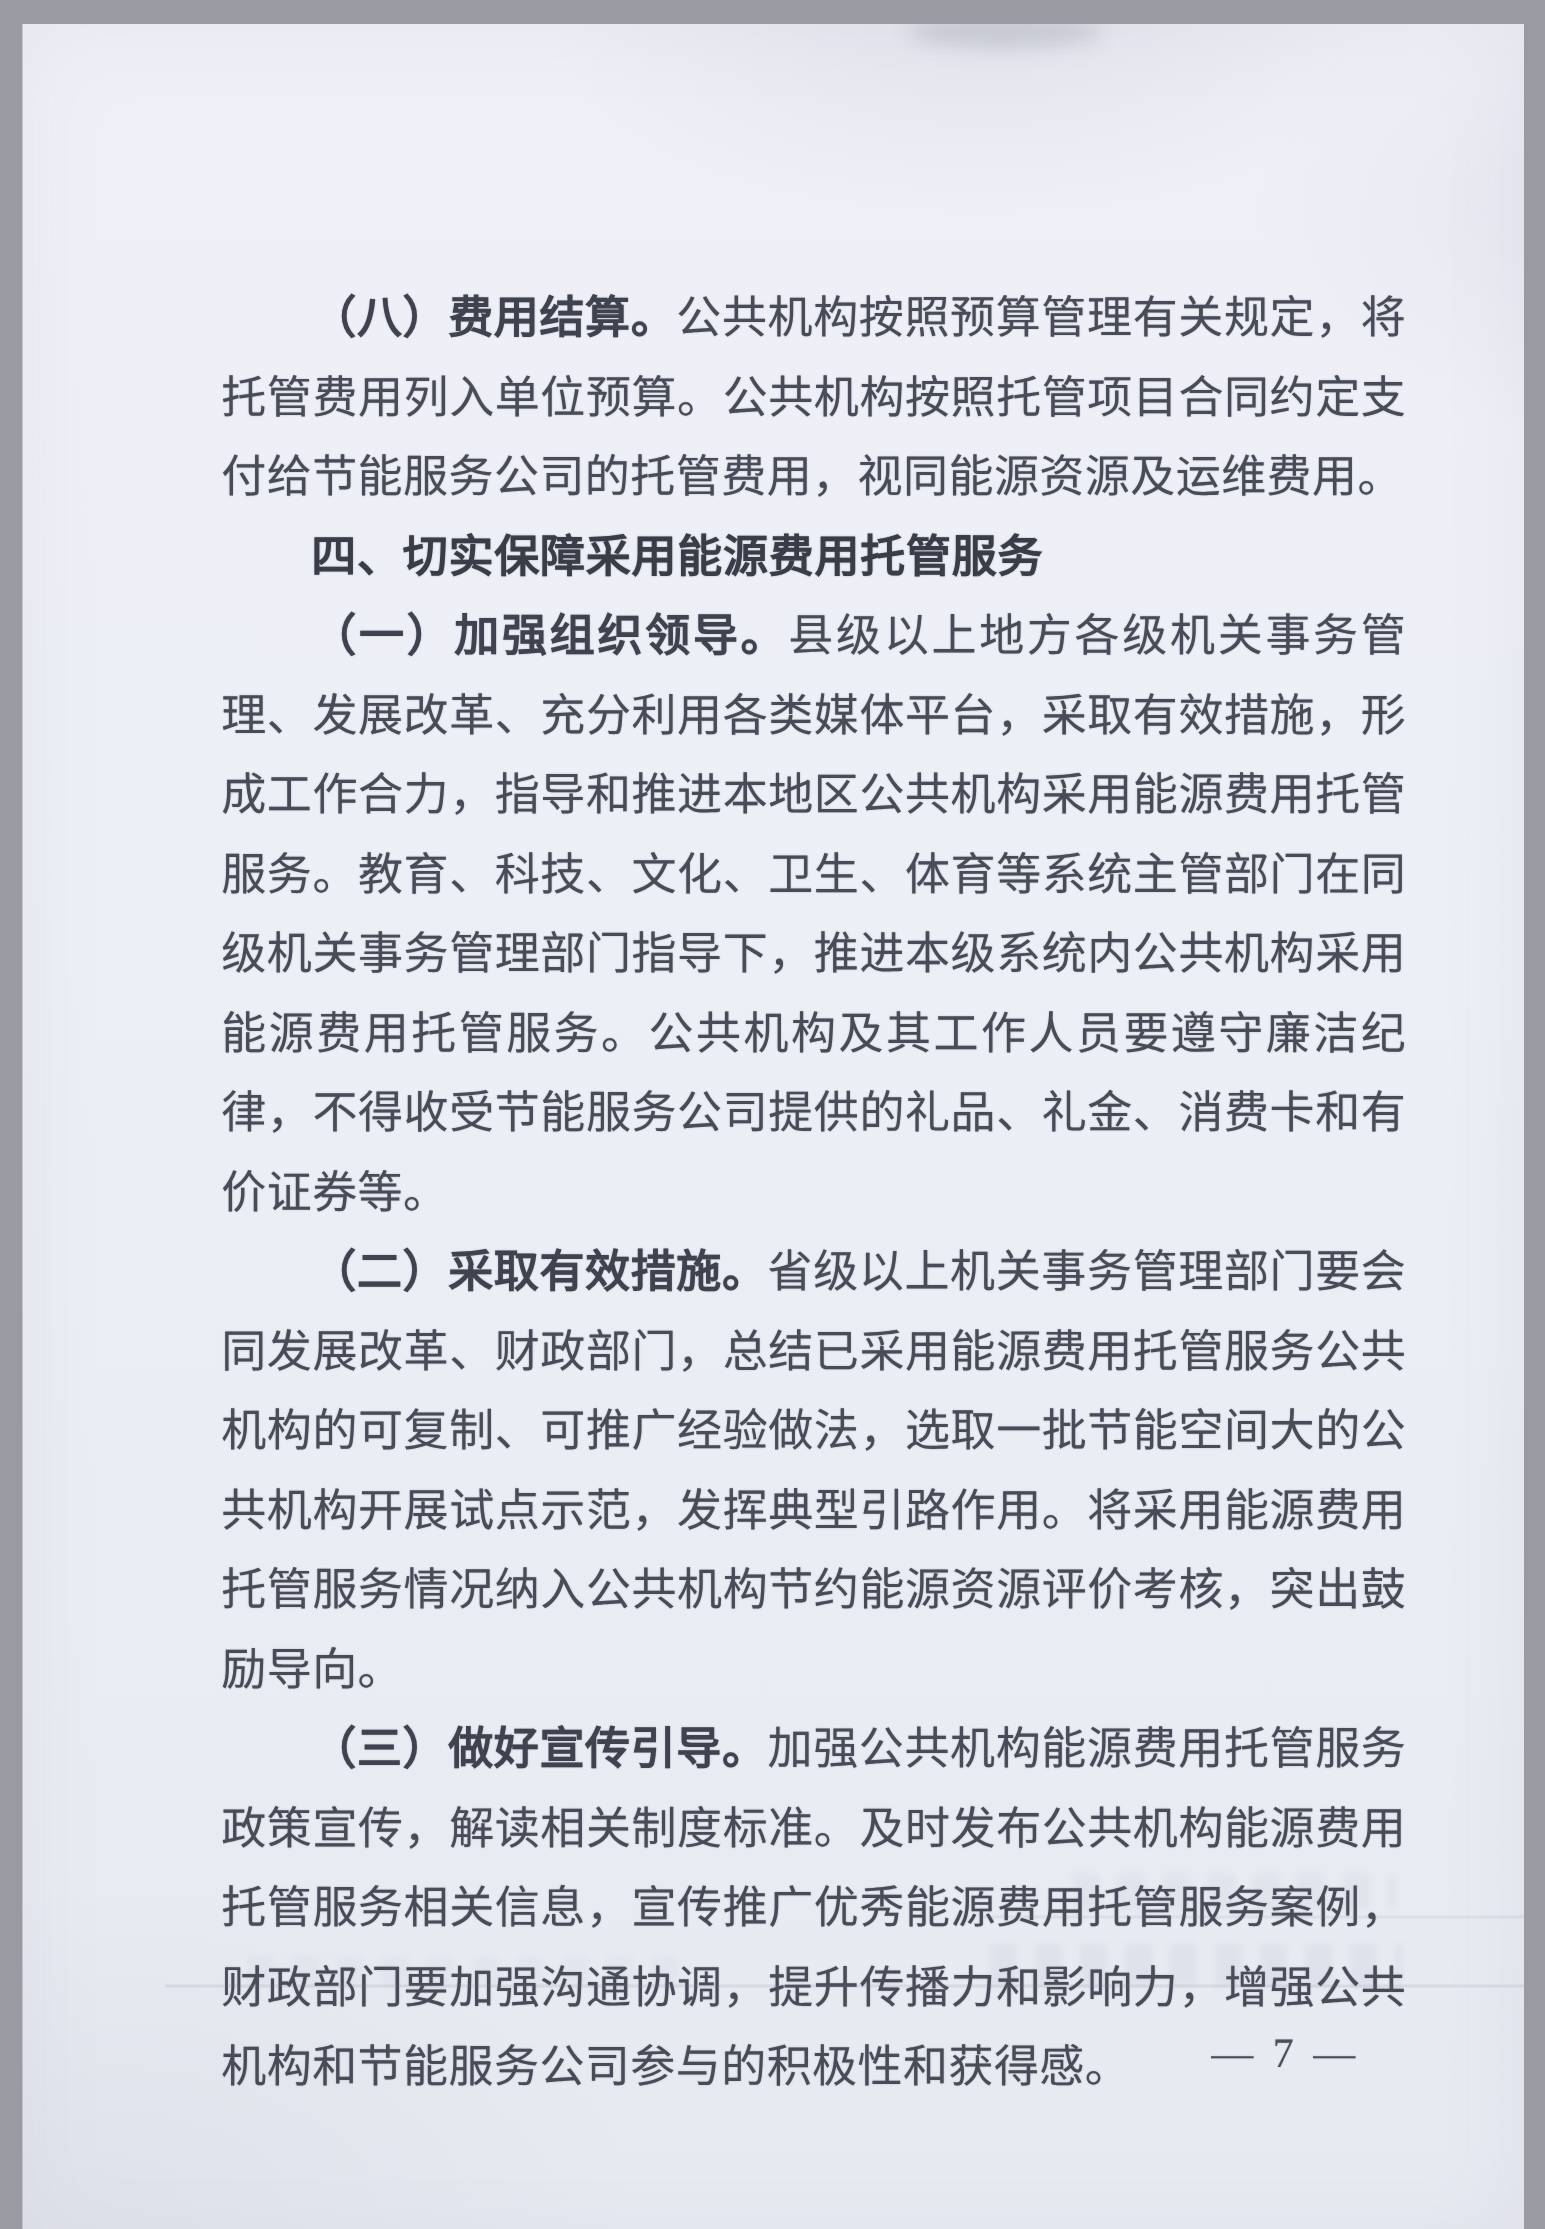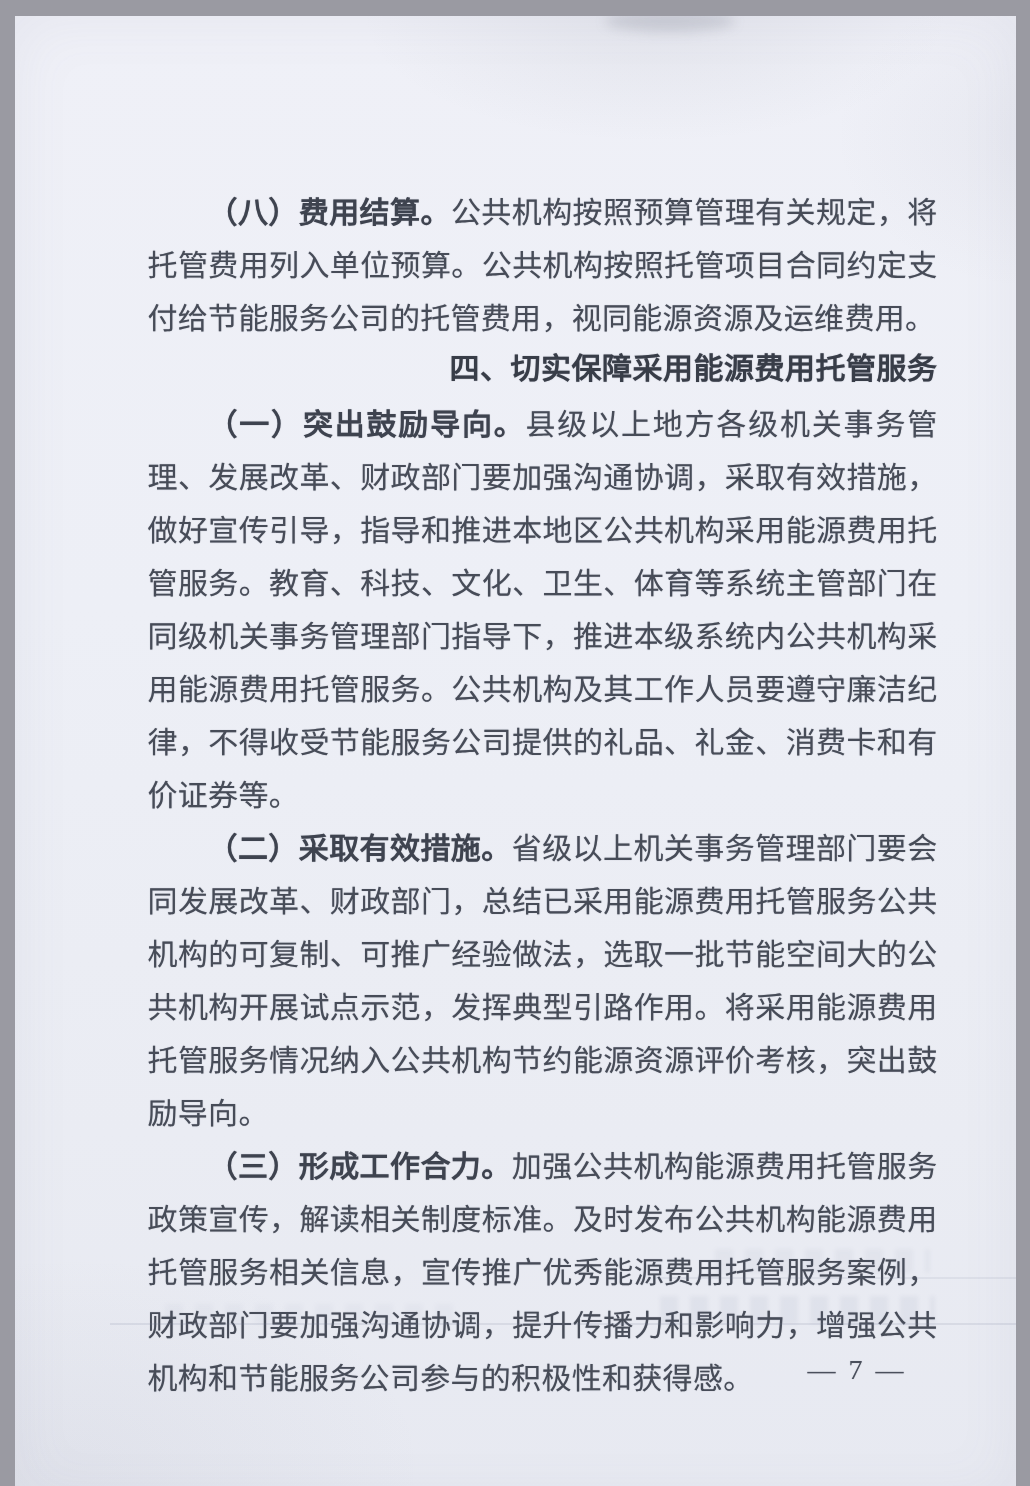--- a/index.html
+++ b/index.html
@@ -40,23 +40,23 @@
   p.para .lead {
     font-weight: 700;
     color: #3e434f;
   }
   p.heading {
     margin: 0;
     font-size: 30px;
     line-height: 53px;
     letter-spacing: 0.5px;
     text-indent: 2em;
-    text-align: right;
+    text-align: left;
     font-weight: 700;
-    font-family: Liberation Mono, monospace;
+    font-family: Liberation Serif, serif;
     color: #383d48;
     text-shadow: 0 0 1px rgba(55,60,75,0.5);
   }
   .page-number {
     position: absolute;
     left: 793px;
     top: 1338px;
     font-size: 28px;
     letter-spacing: 3px;
     color: #4a4f5c;
@@ -100,25 +100,25 @@
 <div class="doc-page">
 
   <div class="smudge-top"></div>
 
   <div class="content">
 
     <p class="para"><span class="lead">（八）费用结算。</span><span>公共机构按照预算管理有关规定，将托管费用列入单位预算。公共机构按照托管项目合同约定支付给节能服务公司的托管费用，视同能源资源及运维费用。</span></p>
 
     <p class="heading"><span>四、切实保障采用能源费用托管服务</span></p>
 
-    <p class="para"><span class="lead">（一）突出鼓励导向。</span><span>县级以上地方各级机关事务管理、发展改革、财政部门要加强沟通协调，采取有效措施，做好宣传引导，指导和推进本地区公共机构采用能源费用托管服务。教育、科技、文化、卫生、体育等系统主管部门在同级机关事务管理部门指导下，推进本级系统内公共机构采用能源费用托管服务。公共机构及其工作人员要遵守廉洁纪律，不得收受节能服务公司提供的礼品、礼金、消费卡和有价证券等。</span></p>
+    <p class="para"><span class="lead">（一）加强组织领导。</span><span>县级以上地方各级机关事务管理、发展改革、充分利用各类媒体平台，采取有效措施，形成工作合力，指导和推进本地区公共机构采用能源费用托管服务。教育、科技、文化、卫生、体育等系统主管部门在同级机关事务管理部门指导下，推进本级系统内公共机构采用能源费用托管服务。公共机构及其工作人员要遵守廉洁纪律，不得收受节能服务公司提供的礼品、礼金、消费卡和有价证券等。</span></p>
 
     <p class="para"><span class="lead">（二）采取有效措施。</span><span>省级以上机关事务管理部门要会同发展改革、财政部门，总结已采用能源费用托管服务公共机构的可复制、可推广经验做法，选取一批节能空间大的公共机构开展试点示范，发挥典型引路作用。将采用能源费用托管服务情况纳入公共机构节约能源资源评价考核，突出鼓励导向。</span></p>
 
-    <p class="para"><span class="lead">（三）形成工作合力。</span><span>加强公共机构能源费用托管服务政策宣传，解读相关制度标准。及时发布公共机构能源费用托管服务相关信息，宣传推广优秀能源费用托管服务案例，财政部门要加强沟通协调，提升传播力和影响力，增强公共机构和节能服务公司参与的积极性和获得感。</span></p>
+    <p class="para"><span class="lead">（三）做好宣传引导。</span><span>加强公共机构能源费用托管服务政策宣传，解读相关制度标准。及时发布公共机构能源费用托管服务相关信息，宣传推广优秀能源费用托管服务案例，财政部门要加强沟通协调，提升传播力和影响力，增强公共机构和节能服务公司参与的积极性和获得感。</span></p>
 
   </div>
 
   <div class="bleed bleed-row-1"></div>
   <div class="bleed-line-2"></div>
   <div class="bleed bleed-row-2"></div>
   <div class="bleed bleed-row-3"></div>
   <div class="bleed-line"></div>
 
   <span class="page-number">— 7 —</span>

